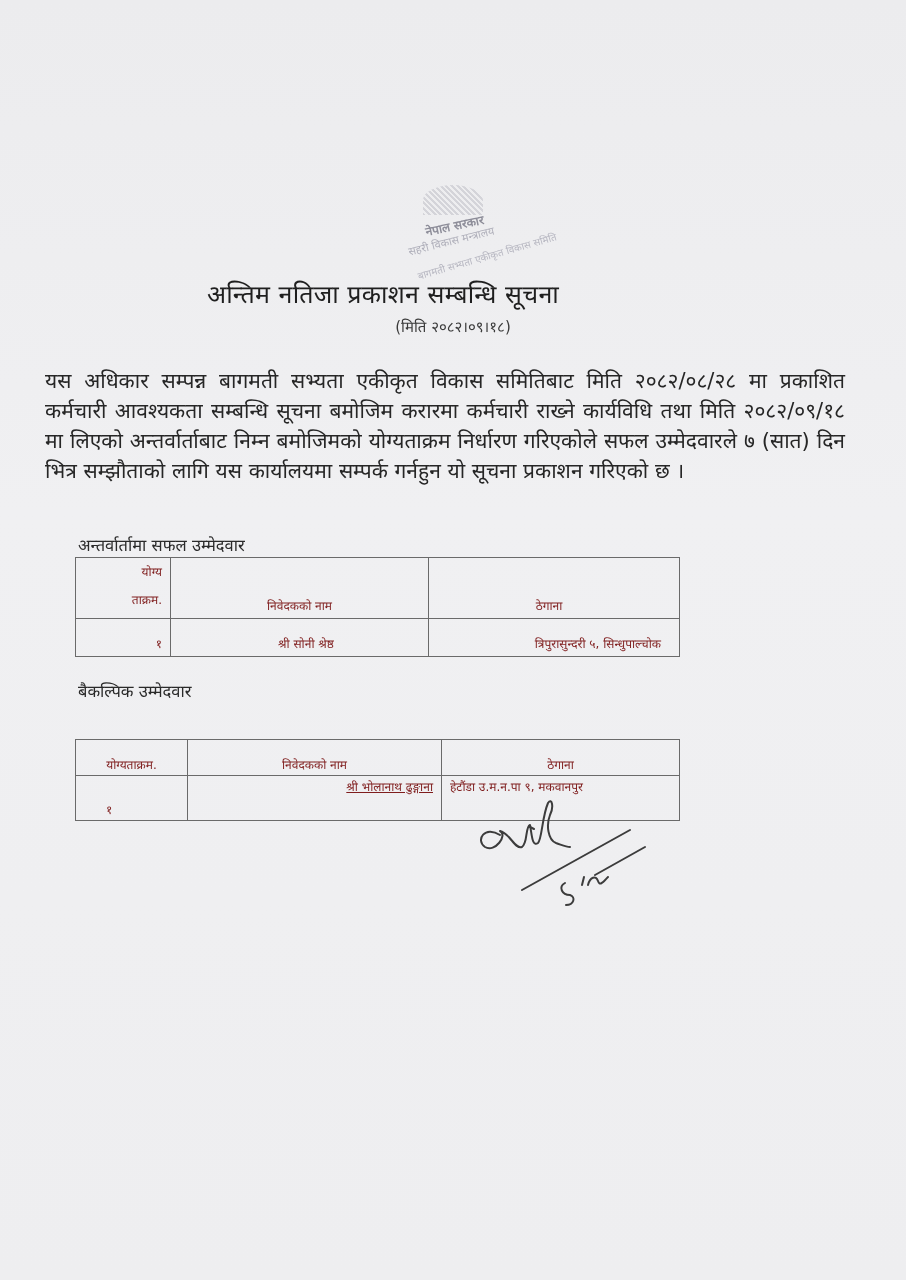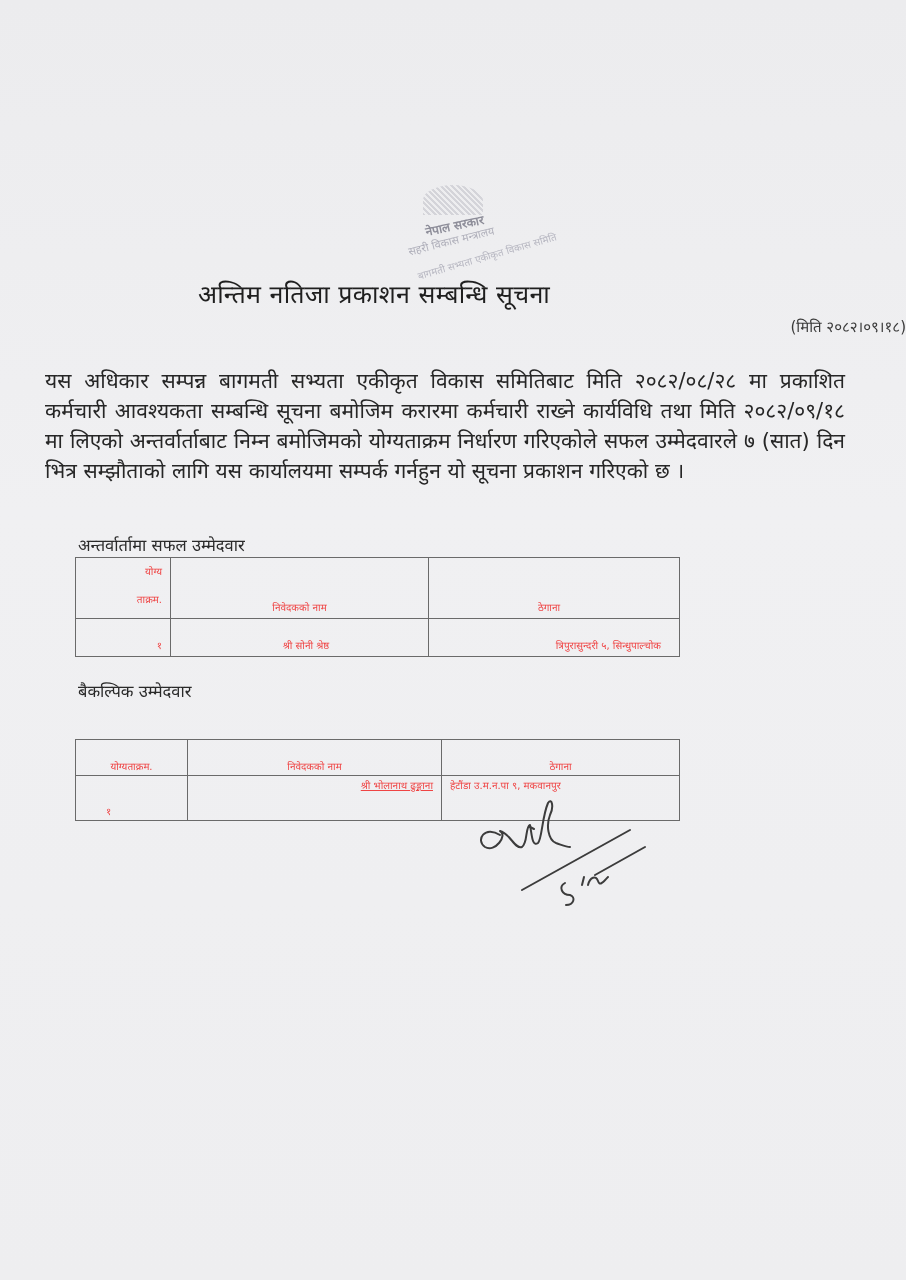--- a/index.html
+++ b/index.html
@@ -16,38 +16,38 @@
       position: absolute; left: 395px; top: 185px; width: 170px; height: 100px;
       color: #8c8c9a; opacity: 0.75;
     }
     .seal .arc1 { position:absolute; left: 28px; top: 0; width: 60px; height: 30px;
       border-radius: 50% 50% 0 0; background: repeating-linear-gradient(45deg,#b5b5bf 0 2px,transparent 2px 4px); opacity:.6; }
     .seal .l1 { position:absolute; left: 30px; top: 32px; font-size: 12px; font-weight: bold; transform: rotate(-12deg); color:#6d6d7c; }
     .seal .l2 { position:absolute; left: 12px; top: 48px; font-size: 11px; transform: rotate(-14deg); color:#9a9aa8; }
     .seal .l3 { position:absolute; left: 20px; top: 64px; font-size: 10px; transform: rotate(-16deg); color:#a5a5b2; }
 
     .title {
-      position: absolute; left: 4px; width: 740px; top: 276px; text-align: center;
+      position: absolute; left: 13px; width: 740px; top: 276px; text-align: center;
       font-size: 25px; color: #1f1f1f; letter-spacing: 0.3px;
     }
     .subtitle {
-      position: absolute; left: 0; width: 906px; top: 316px; text-align: right;
+      position: absolute; left: 0; width: 906px; top: 316px; text-align: center;
       font-size: 15px; color: #3a3a3a;
     }
     .body-text {
       position: absolute; left: 45px; top: 366px; width: 800px;
       font-size: 21px; line-height: 30px; color: #262626;
       text-align: justify; text-align-last: left;
     }
     .section-label {
       position: absolute; left: 78px; font-size: 16.5px; color: #2a2a2a; margin-top: 7px;
     }
     table.result {
       position: absolute; border-collapse: collapse; left: 75px; width: 605px;
-      font-size: 10px; color: #ef4444;
+      font-size: 12px; color: #7f1d1d;
     }
     table.result td {
       border: 1.2px solid #6a6a6a; padding: 0 8px; vertical-align: bottom;
     }
     #t1 { top: 557px; }
     #t1 .hdr td { height: 55px; padding-bottom: 4px; }
     #t1 .row td { height: 33px; padding-bottom: 4px; }
     #t1 .c1 { width: 78px; text-align: right; }
     #t1 .c2 { width: 228px; text-align: center; }
     #t1 .c3 { text-align: right; padding-right: 18px; }

